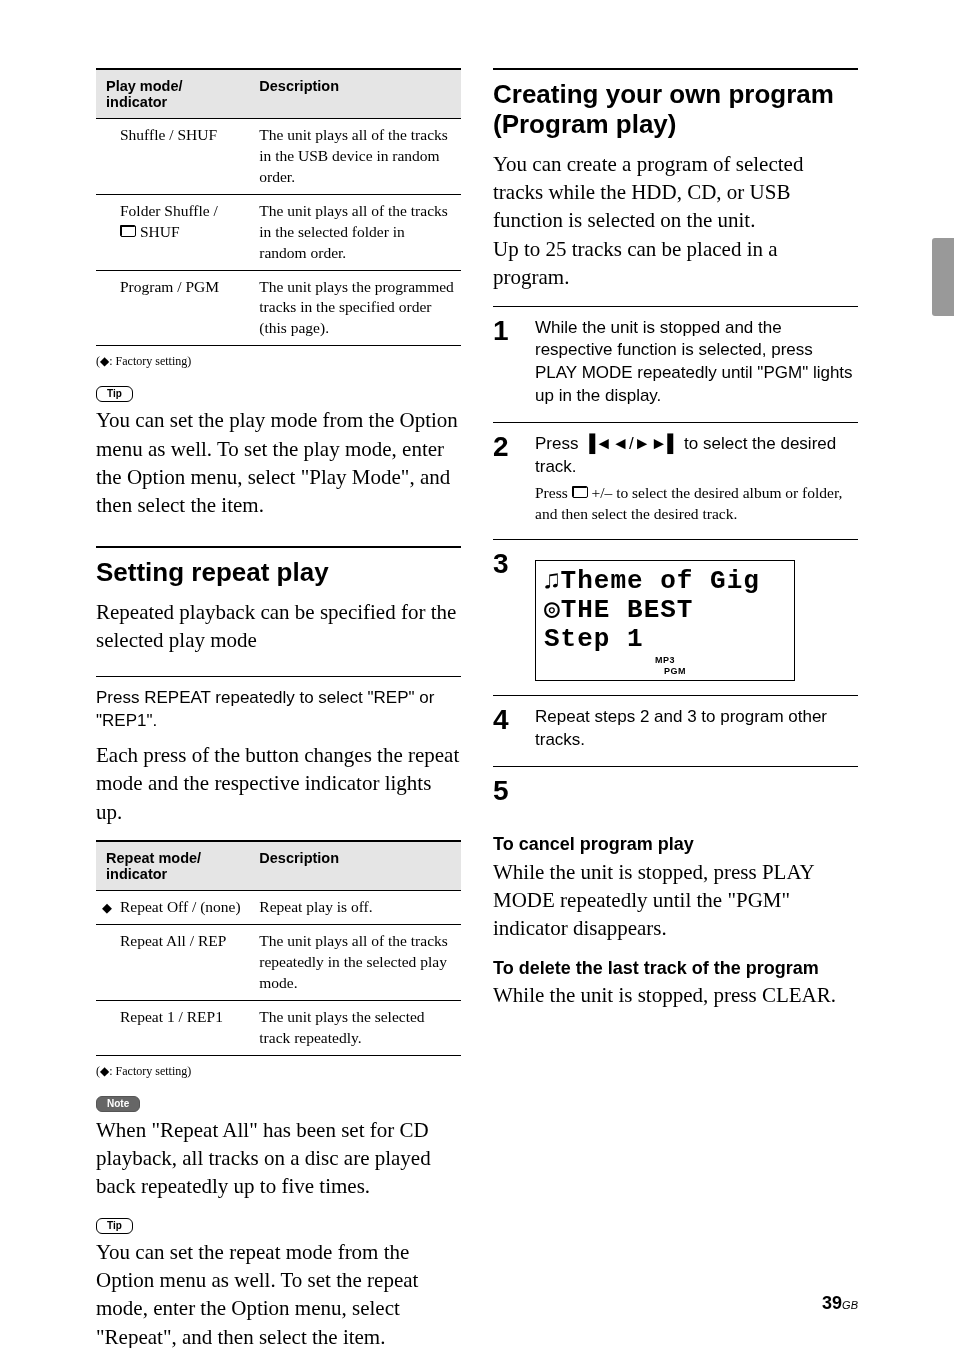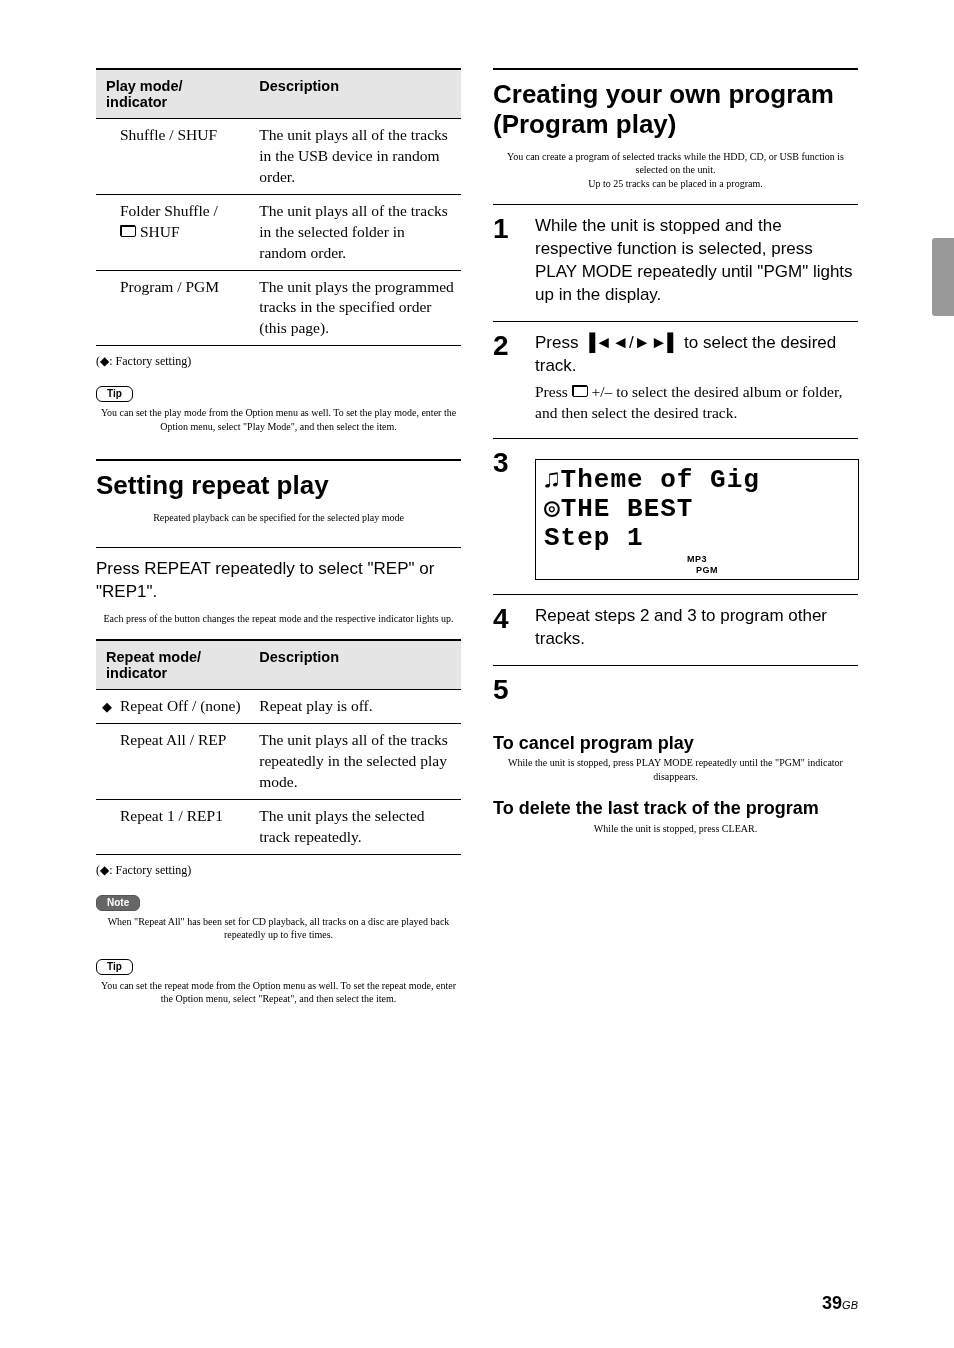--- a/index.html
+++ b/index.html
@@ -60,24 +60,23 @@
     font-weight: bold;
     font-size: 10px;
     padding: 1px 10px 2px 10px;
     border-radius: 6px;
     margin-bottom: 4px;
   }
   .pill-tip { border: 1.5px solid #000; background: #fff; }
   .pill-note { border: 1.5px solid #555; background: #666; color: #fff; }
 
   .body-text {
-    font-size: 10px;
+    font-size: 21px;
     line-height: 1.35;
     margin-bottom: 14px;
-    text-align: center;
   }
 
   h2.section {
     font-family: Arial, Helvetica, sans-serif;
     font-weight: 900;
     font-size: 26px;
     border-top: 2px solid #000;
     padding-top: 10px;
     margin-top: 26px;
     margin-bottom: 10px;
@@ -123,21 +122,21 @@
     font-weight: bold;
     font-size: 18px;
     margin-top: 14px;
     margin-bottom: 2px;
     line-height: 1.25;
   }
 
   
   .display {
     margin: 10px 0 0 0;
-    width: 324px;
+    width: 260px;
     border: 1.5px solid #000;
     padding: 6px 8px 4px 8px;
     font-family: 'Courier New', monospace;
   }
   .display .ln { font-size: 26px; font-weight: bold; line-height: 1.12; letter-spacing: 1px; white-space: nowrap; }
   .display .small { font-size: 9px; font-weight: bold; text-align: center; margin-top: 2px; line-height: 1; font-family: Arial, sans-serif; letter-spacing: 0.5px; }
 
   .folder-icon::before {
     content: "";
     display: inline-block;

